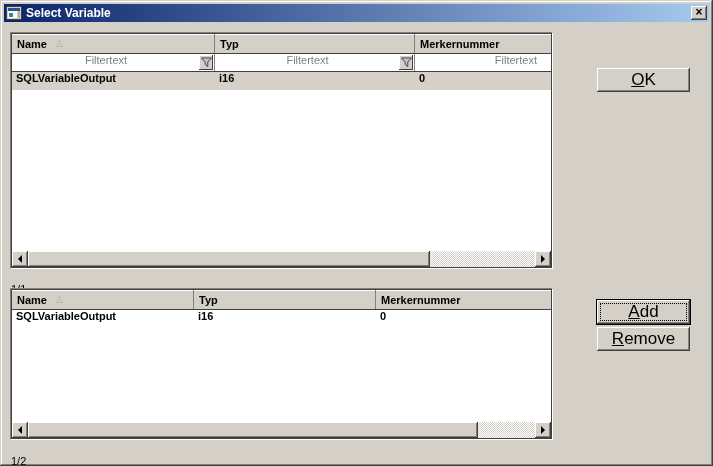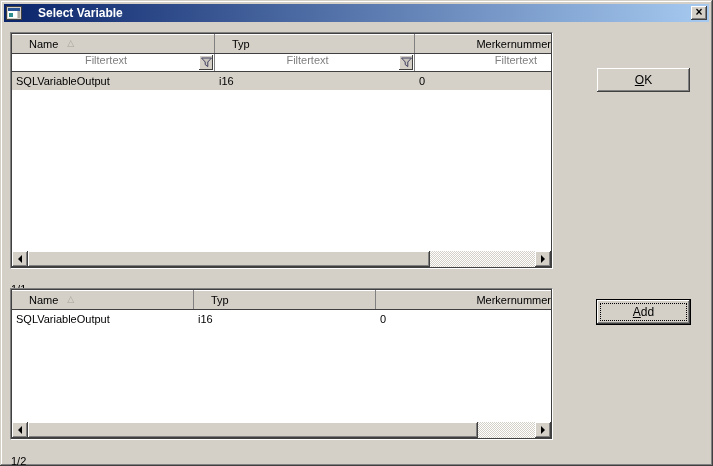--- a/index.html
+++ b/index.html
@@ -9,21 +9,21 @@
     box-shadow: inset -1px -1px 0 #404040, inset 1px 1px 0 var(--btnface,#d4d0c8),
                 inset -2px -2px 0 #808080, inset 2px 2px 0 #ffffff;
     font-size:11px;color:#000;overflow:hidden;
   }
   .titlebar{
     position:absolute;left:4px;top:4px;width:705px;height:18px;
     background:linear-gradient(to right,var(--titlebar-start,#0a246a),var(--titlebar-end,#a6caf0));
     display:flex;align-items:center;padding-left:2px;
   }
   .titlebar .app-icon{width:16px;height:16px;display:block;flex:0 0 auto;}
-  .titlebar .title{color:#fff;font-weight:bold;font-size:12px;margin-left:16px;white-space:nowrap;}
+  .titlebar .title{color:#fff;font-weight:bold;font-size:12px;margin-left:4px;white-space:nowrap;}
   .close-btn{
     position:absolute;right:2px;top:2px;width:16px;height:14px;padding:0;
     background:var(--btnface,#d4d0c8);border:none;
     box-shadow: inset -1px -1px 0 #404040, inset 1px 1px 0 #fff, inset -2px -2px 0 #808080;
     display:flex;align-items:center;justify-content:center;
     font-size:12px;font-weight:bold;line-height:1;color:#000;
   }
   .close-btn span{transform:translateY(-1px);}
   
   .grid{
@@ -32,41 +32,41 @@
     border-bottom:1px solid #fff;border-right:1px solid #fff;
   }
   .grid-in{
     width:100%;height:100%;border:1px solid #404040;background:#fff;
     display:flex;flex-direction:column;overflow:hidden;
   }
   .grid-top{top:32px;height:237px;}
   .grid-bottom{top:288px;height:152px;}
   .hdr-row{display:flex;height:20px;background:var(--btnface,#d4d0c8);
     border-bottom:1px solid #404040;box-shadow:inset 0 1px 0 #fff;flex:0 0 auto;}
-  .hdr{display:flex;align-items:center;padding-left:17px;border-right:1px solid #808080;overflow:hidden;white-space:nowrap;}
-  .hdr:last-child{border-right:none;justify-content:flex-end;}
+  .hdr{display:flex;align-items:center;padding-left:5px;border-right:1px solid #808080;overflow:hidden;white-space:nowrap;font-weight:bold;}
+  .hdr:last-child{border-right:none;}
   .sort-glyph{margin-left:9px;color:#a8a49c;font-size:9px;line-height:1;}
   .c1t{width:203px;flex:0 0 auto;} .c2t{width:200px;flex:0 0 auto;} .c3t{flex:1 1 auto;}
   .c1b{width:182px;flex:0 0 auto;} .c2b{width:182px;flex:0 0 auto;} .c3b{flex:1 1 auto;}
   .filter-row{display:flex;height:18px;border-bottom:1px solid #404040;background:#fff;flex:0 0 auto;}
   .fcell{position:relative;border-right:1px solid #808080;overflow:hidden;}
   .fcell:last-child{border-right:none;}
   .fcell input{
     width:100%;height:100%;border:none;outline:none;background:#fff;
     font-size:11px;text-align:center;padding:0 16px 8px 2px;color:#000;
   }
   .fcell input::placeholder{color:#808080;opacity:1;}
   .fcell.f-right input{text-align:right;padding-right:14px;}
   .funnel-btn{
     position:absolute;right:1px;top:1px;width:14px;height:15px;padding:0;
     background:var(--btnface,#d4d0c8);border:none;
     box-shadow: inset -1px -1px 0 #404040, inset 1px 1px 0 #fff;
     display:flex;align-items:center;justify-content:center;
   }
-  .row{display:flex;height:18px;align-items:center;flex:0 0 auto;background:#fff;}
+  .row{display:flex;height:18px;flex:0 0 auto;background:#fff;font-weight:bold;}
   .row.selected{background:var(--selected-row,#d5d1c9);}
   .cell{padding-left:4px;overflow:hidden;white-space:nowrap;}
   .grid-fill{flex:1 1 auto;background:#fff;}
   
   .hscroll{display:flex;height:16px;flex:0 0 auto;}
   .sb-btn{
     width:16px;height:16px;flex:0 0 auto;background:var(--btnface,#d4d0c8);
     box-shadow: inset -1px -1px 0 #404040, inset 1px 1px 0 #fff, inset -2px -2px 0 #808080;
     display:flex;align-items:center;justify-content:center;
   }
@@ -81,21 +81,21 @@
     position:absolute;left:0;top:0;height:16px;background:var(--btnface,#d4d0c8);
     box-shadow: inset -1px -1px 0 #404040, inset 1px 1px 0 #fff, inset -2px -2px 0 #808080;
   }
   .thumb-top{width:402px;} .thumb-bottom{width:450px;}
   .counter{position:absolute;left:11px;font-size:11px;color:#000;margin-top:12px;}
   .counter-top{top:271px;} .counter-bottom{top:443px;}
   
   .btn{
     position:absolute;background:var(--btnface,#d4d0c8);border:none;padding:0;
     box-shadow: inset -1px -1px 0 #404040, inset 1px 1px 0 #fff, inset -2px -2px 0 #808080;
-    font-size:12px;color:#000;display:flex;align-items:center;justify-content:center;
+    font-size:17px;color:#000;display:flex;align-items:center;justify-content:center;
   }
   .btn-ok{left:597px;top:68px;width:93px;height:24px;}
   .btn-cancel{left:597px;top:103px;width:93px;height:24px;}
   .btn-add{left:596px;top:291px;width:95px;height:26px;border:1px solid #000;margin-top:8px;}
   .btn-remove{left:597px;top:327px;width:93px;height:24px;}
   .btn .focus-ring{
     position:absolute;left:3px;top:3px;right:3px;bottom:3px;
     border:1px dotted #000;pointer-events:none;
   }
 </style>
@@ -211,14 +211,17 @@
   </div>
   <div class="counter counter-bottom">1/2</div>
 
   <button class="btn btn-ok">
     <span><u>O</u><span>K</span></span>
   </button>
   <button class="btn btn-add">
     <span class="focus-ring"></span>
     <span><u>A</u><span>dd</span></span>
   </button>
+  <button class="btn btn-remove">
+    <span><u>R</u><span>emove</span></span>
+  </button>
 
 </div>
 
 </body></html>

